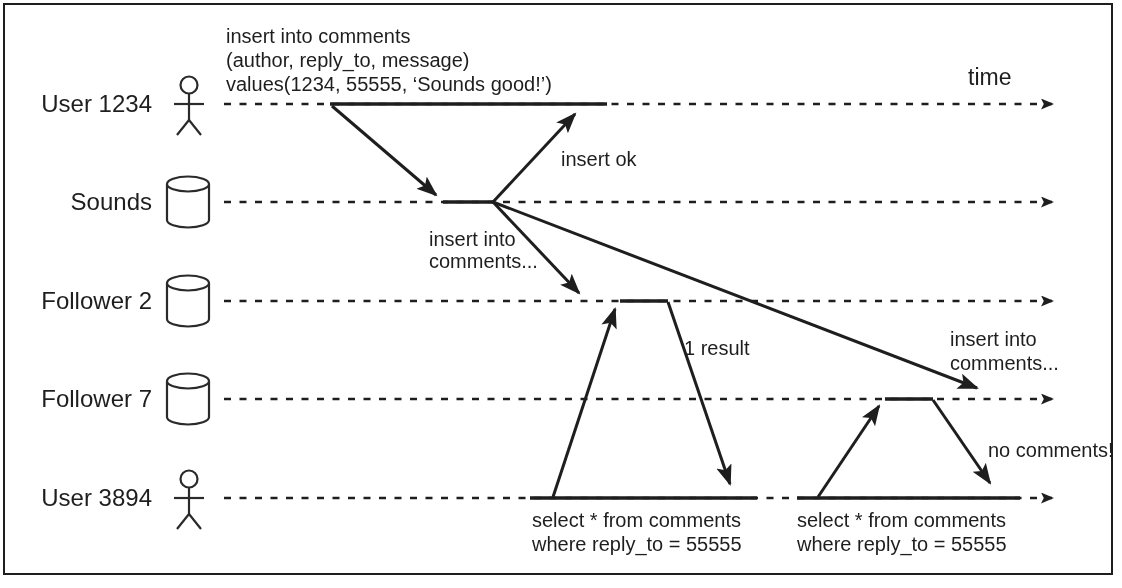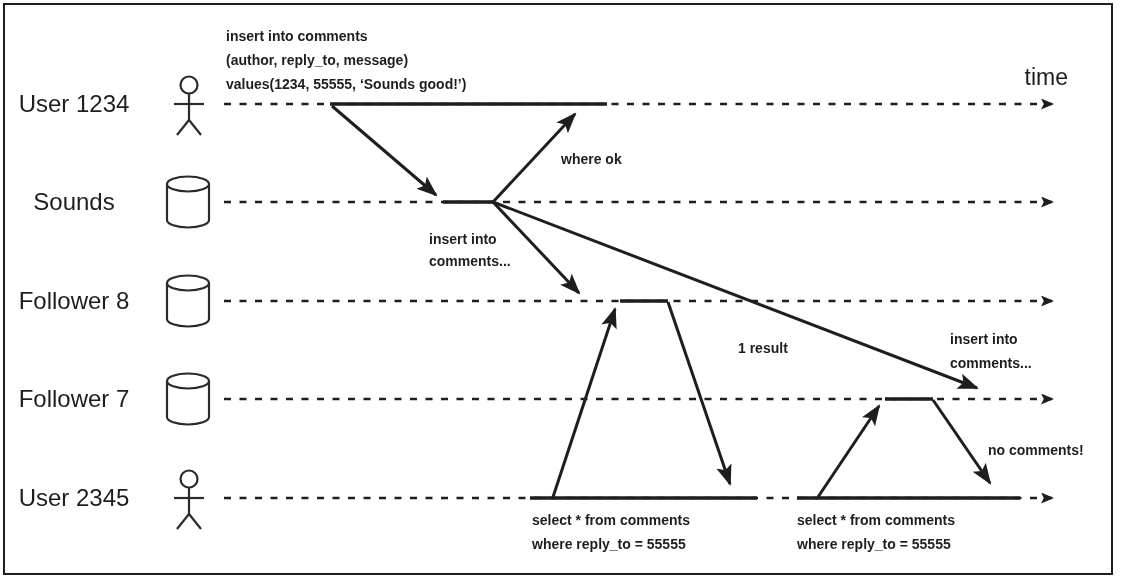--- a/index.html
+++ b/index.html
@@ -7,58 +7,57 @@
     width:1122px;height:588px;position:relative;overflow:hidden;
     font-family:"Liberation Sans","DejaVu Sans",sans-serif;
     color:#1e1e1e;
   }
   .frame{
     position:absolute;left:3px;top:3px;width:1110px;height:572px;
     border:2px solid #1e1e1e;background:#ffffff;box-sizing:border-box;
   }
   svg.layer{position:absolute;left:0;top:0;}
   .lane-label{
-    position:absolute;left:8px;width:132px;height:32px;line-height:32px;
-    text-align:center;font-size:24px;white-space:nowrap;
+    position:absolute;left:20px;width:132px;height:32px;line-height:32px;
+    text-align:right;font-size:24px;white-space:nowrap;
   }
   .anno{
-    position:absolute;font-size:14px;line-height:24px;
+    position:absolute;font-size:20px;line-height:24px;
     white-space:pre-line;
-    font-weight:bold;
   }
   .time-label{
-    position:absolute;left:968px;top:64px;width:100px;text-align:right;
+    position:absolute;left:968px;top:64px;width:100px;text-align:left;
     font-size:23px;
   }
   .ink-line{stroke:#1e1e1e;fill:none;}
   .dash{stroke-width:2.3;stroke-dasharray:7 8.5;}
   .bar{stroke-width:3.4;}
   .msg{stroke-width:3;}
   .icon{stroke:#2a2a2a;stroke-width:2.2;fill:#ffffff;}
 </style>
 </head>
 <body>
 
 <div class="frame"></div>
 
 <div class="lane-label" style="top:88px">User 1234</div>
 <div class="lane-label" style="top:186px">Sounds</div>
-<div class="lane-label" style="top:285px">Follower 8</div>
+<div class="lane-label" style="top:285px">Follower 2</div>
 <div class="lane-label" style="top:383px">Follower 7</div>
-<div class="lane-label" style="top:482px">User 2345</div>
+<div class="lane-label" style="top:482px">User 3894</div>
 
 <div class="time-label">time</div>
 
 <div class="anno" style="left:226px;top:24px">insert into comments
 (author, reply_to, message)
 values(1234, 55555, ‘Sounds good!’)</div>
-<div class="anno" style="left:561px;top:147px">where ok</div>
+<div class="anno" style="left:561px;top:147px">insert ok</div>
 <div class="anno" style="left:429px;top:228px;line-height:22px">insert into
 comments...</div>
-<div class="anno" style="left:738px;top:336px">1 result</div>
+<div class="anno" style="left:684px;top:336px">1 result</div>
 <div class="anno" style="left:950px;top:327px">insert into
 comments...</div>
 <div class="anno" style="left:988px;top:438px">no comments!</div>
 <div class="anno" style="left:532px;top:508px">select * from comments
 where reply_to = 55555</div>
 <div class="anno" style="left:797px;top:508px">select * from comments
 where reply_to = 55555</div>
 
 <svg class="layer" width="1122" height="588" viewBox="0 0 1122 588">
   <defs>

